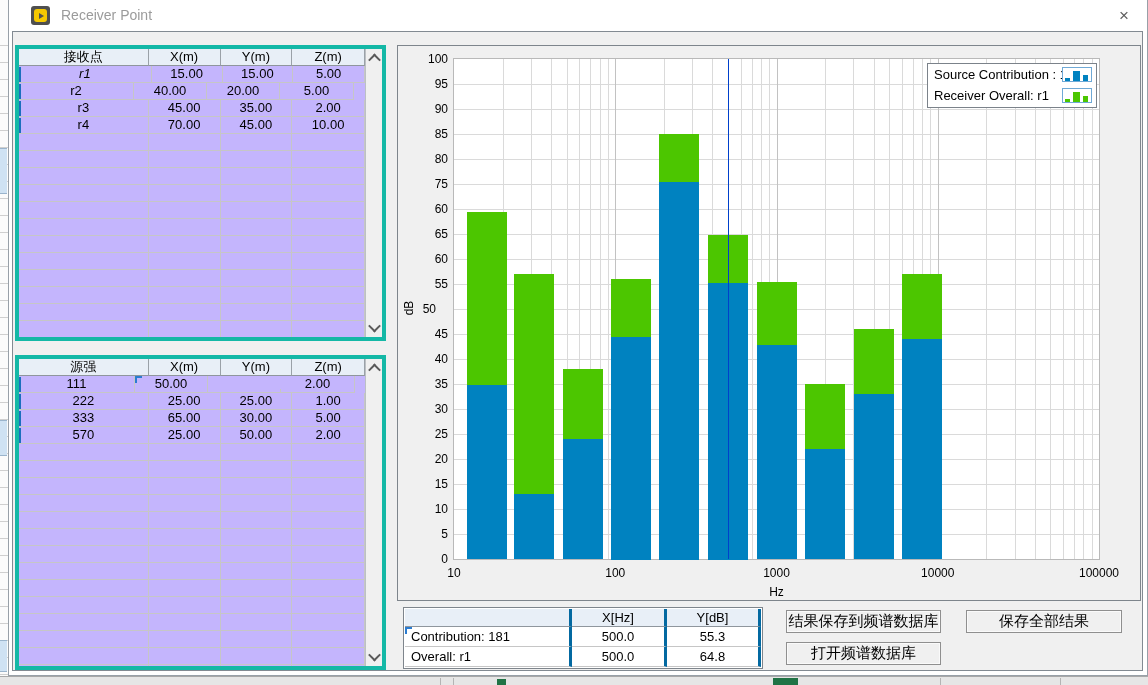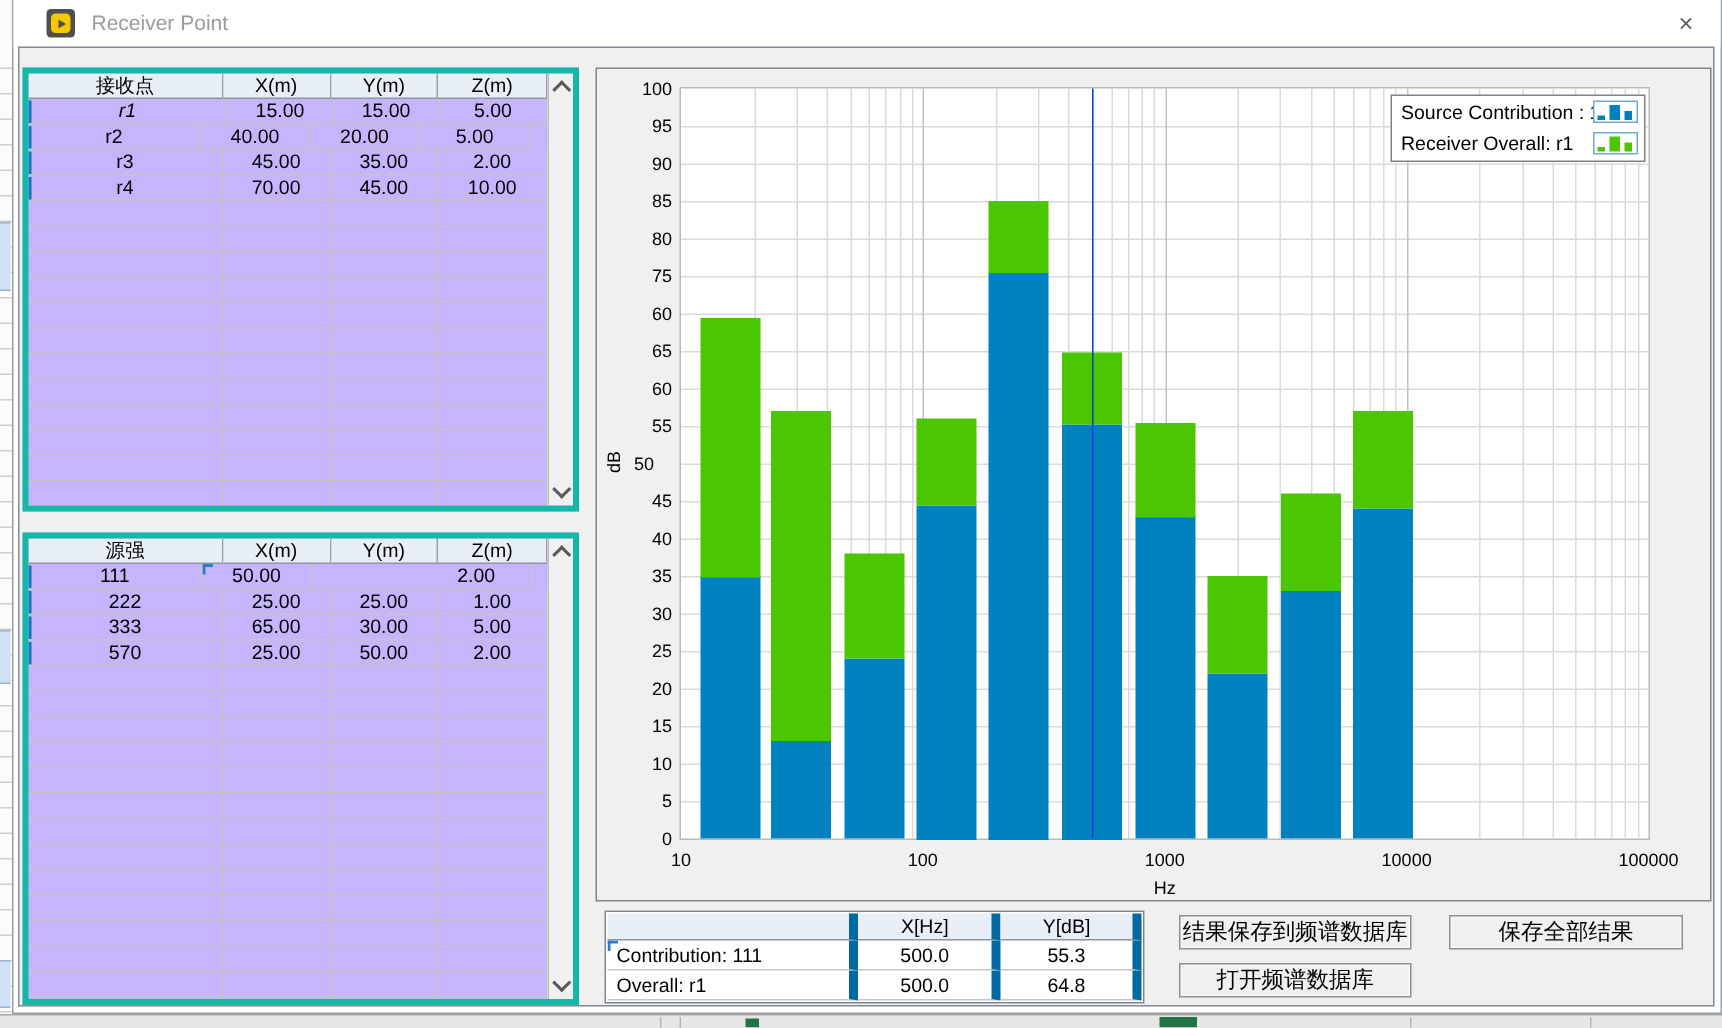--- a/index.html
+++ b/index.html
@@ -53,21 +53,21 @@
   .axis-ylabel{position:absolute;transform:rotate(-90deg);transform-origin:center;font-size:12px;color:#000;}
   .axis-xlabel{position:absolute;transform:translateX(-50%);font-size:12px;color:#000;}
   #legend{position:absolute;left:529px;top:17px;width:170px;height:45px;background:#fff;border:1px solid #7b828a;box-sizing:border-box;}
   .legend-row{position:relative;height:21px;}
   .legend-label{position:absolute;left:6px;top:0;font-size:13px;line-height:21px;color:#000;white-space:nowrap;}
   .legend-glyph{position:absolute;right:4px;top:3px;width:30px;height:15px;border:1px solid #6fa9d6;background:#fff;box-sizing:border-box;}
 
   
   #readout-panel{position:absolute;left:390px;top:575px;width:360px;height:62px;background:#fff;border:1px solid #7e858c;box-sizing:border-box;padding:1px;}
   .ro-row{display:flex;position:relative;}
-  .ro-cell{box-sizing:border-box;border-right:6px solid #0369a1;border-bottom:1px solid #c6c6c6;font-size:13px;overflow:hidden;white-space:nowrap;color:#000;}
+  .ro-cell{box-sizing:border-box;border-right:3px solid #0369a1;border-bottom:1px solid #c6c6c6;font-size:13px;overflow:hidden;white-space:nowrap;color:#000;}
   .ro-cell.h{background:#e8eff7;border-bottom:1px solid #8f969d;}
   .ro-cell.lbl{text-align:left;padding-left:6px;}
   .ro-cell.num{text-align:center;}
 
   
   .lv-btn{position:absolute;height:21px;background:#f0f0f0;border:1px solid #8f8f8f;box-shadow:inset 0 0 0 1px #fafafa;font-family:"Liberation Sans",sans-serif;font-size:15px;color:#000;display:flex;align-items:center;justify-content:center;padding:0;box-sizing:content-box;}
   #btn-save-db{left:773px;top:578px;width:153px;}
   #btn-save-all{left:953px;top:578px;width:154px;}
   #btn-open-db{left:773px;top:610px;width:153px;}
   #btn-close-win{left:953px;top:610px;width:154px;}
@@ -522,21 +522,21 @@
           </div>
         </div>
 
       <div id="readout-panel">
           <div class="ro-row">
             <div class="ro-cell h" style="width: 167px; height: 18px; line-height: 17px; text-align: center;"></div>
             <div class="ro-cell h" style="width: 95px; height: 18px; line-height: 17px; text-align: center;">X[Hz]</div>
             <div class="ro-cell h" style="width: 94px; height: 18px; line-height: 17px; text-align: center;">Y[dB]</div>
           </div>
           <div class="ro-row">
-            <div class="ro-cell lbl lv-focus" style="width: 167px; height: 20px; line-height: 19px;">Contribution: 111</div>
+            <div class="ro-cell lbl lv-focus" style="width: 167px; height: 20px; line-height: 19px;">Contribution: 181</div>
             <div class="ro-cell num" style="width: 95px; height: 20px; line-height: 19px;">500.0</div>
             <div class="ro-cell num" style="width: 94px; height: 20px; line-height: 19px;">55.3</div>
           </div>
           <div class="ro-row">
             <div class="ro-cell lbl" style="width: 167px; height: 20px; line-height: 19px;">Overall: r1</div>
             <div class="ro-cell num" style="width: 95px; height: 20px; line-height: 19px;">500.0</div>
             <div class="ro-cell num" style="width: 94px; height: 20px; line-height: 19px;">64.8</div>
           </div>
         </div>
 

